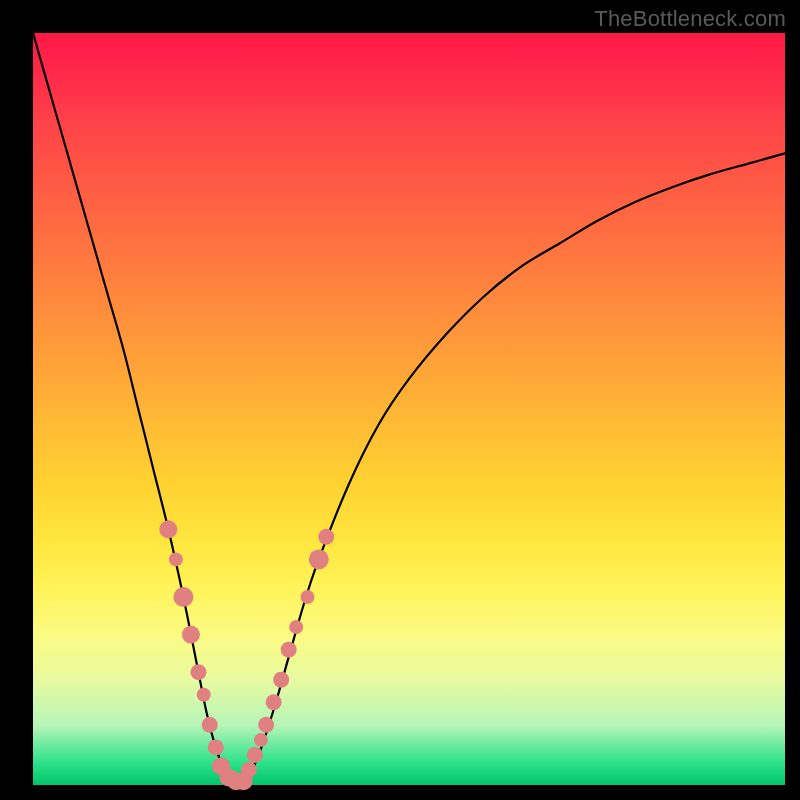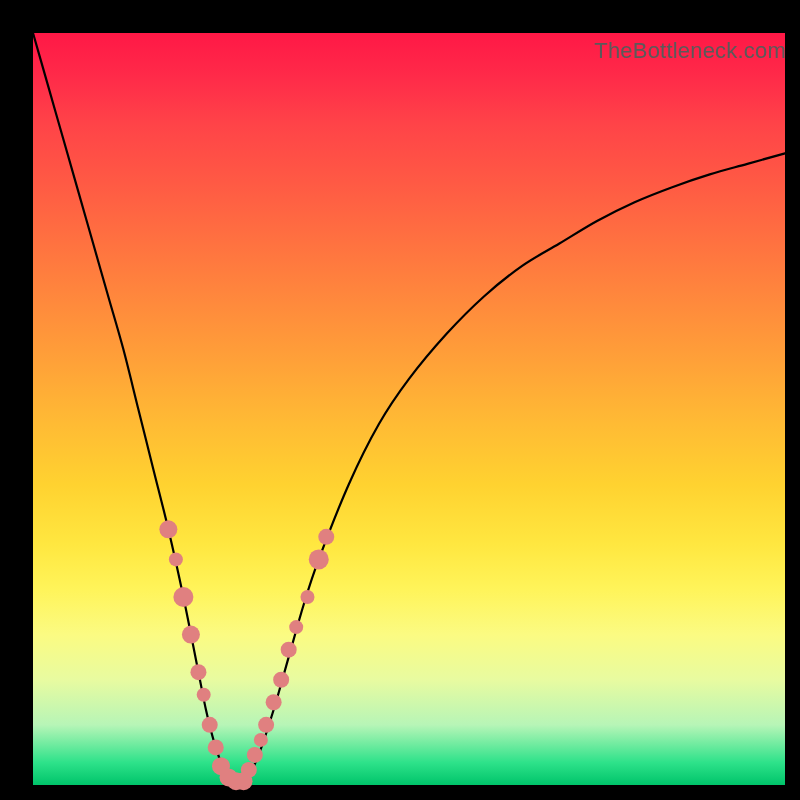--- a/index.html
+++ b/index.html
@@ -37,21 +37,20 @@
     );
   }
   .attribution {
     position: absolute;
     top: 6px;
     right: 14px;
     color: #5a5a5a;
     font-size: 22px;
     letter-spacing: 0.2px;
     font-weight: 500;
-    margin-top: 32px;
   }
   svg.plot {
     position: absolute;
     left: 33px;
     top: 33px;
     width: 752px;
     height: 752px;
     overflow: visible;
   }
   .curve {

